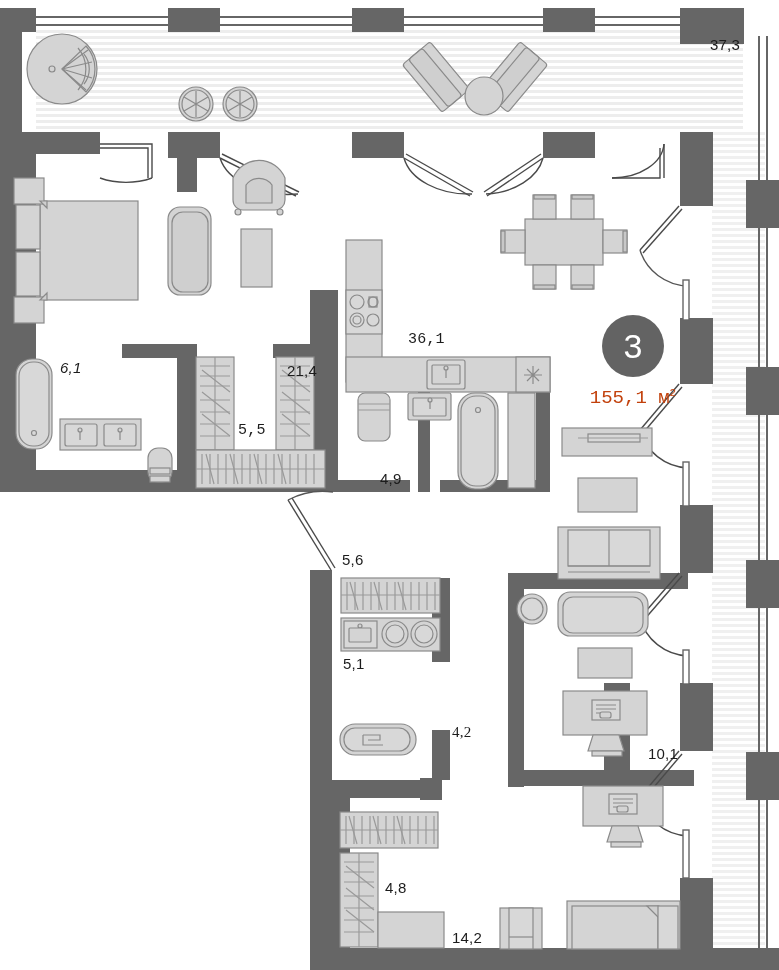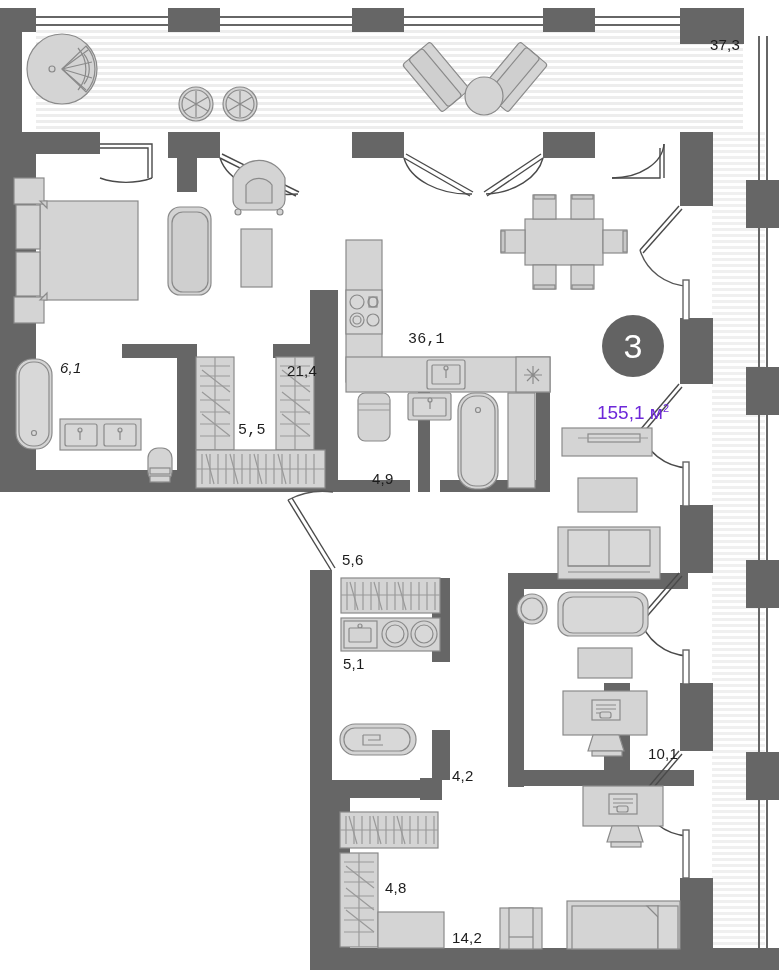--- a/index.html
+++ b/index.html
@@ -34,24 +34,24 @@
     border-radius: 50%;
     background: #636363;
     color: #ffffff;
     font-size: 34px;
     line-height: 62px;
     text-align: center;
     font-family: "Liberation Sans", sans-serif;
     margin: 0 auto;
   }
   .total-area {
-    margin-top: 25px;
+    margin-top: 10px;
     font-size: 19px;
-    color: #6d28d9;
-    font-family: Liberation Sans, sans-serif;
+    color: #c2410c;
+    font-family: Liberation Mono, monospace;
     white-space: nowrap;
   }
   .total-area sup { font-size: 11px; vertical-align: super; }
 </style>
 </head>
 <body>
 
 <div id="plan-root">
 
   <svg id="floorplan" viewBox="0 0 779 970">
@@ -430,24 +430,24 @@
       <rect x="378" y="912" width="66" height="36"></rect>
 
     </g>
   </svg>
 
   <div class="area-label" style="left:710px; top:36px;">37,3</div>
   <div class="area-label" style="left:287px; top:326px;margin-top:36px;">21,4</div>
   <div class="area-label" style="left:408px; top:331px;font-family:Liberation Mono, monospace;">36,1</div>
   <div class="area-label" style="left:60px; top:359px;font-style:italic;">6,1</div>
   <div class="area-label" style="left:238px; top:422px;font-family:Liberation Mono, monospace;">5,5</div>
-  <div class="area-label" style="left:372px; top:470px;">4,9</div>
+  <div class="area-label" style="left:380px; top:470px;">4,9</div>
   <div class="area-label" style="left:342px; top:551px;">5,6</div>
   <div class="area-label" style="left:343px; top:655px;">5,1</div>
-  <div class="area-label" style="left:452px; top:767px;">4,2</div>
+  <div class="area-label" style="left:452px; top:724px;font-family:Liberation Serif, serif;">4,2</div>
   <div class="area-label" style="left:385px; top:879px;">4,8</div>
   <div class="area-label" style="left:452px; top:929px;">14,2</div>
   <div class="area-label" style="left:648px; top:745px;text-align:center;">10,1</div>
 
   <div class="badge-wrap" style="left:577px; top:315px; width:112px;">
     <div class="rooms-badge">3</div>
     <div class="total-area">
       <span>155,1</span><span>&nbsp;</span><span>м</span><sup>2</sup>
     </div>
   </div>

